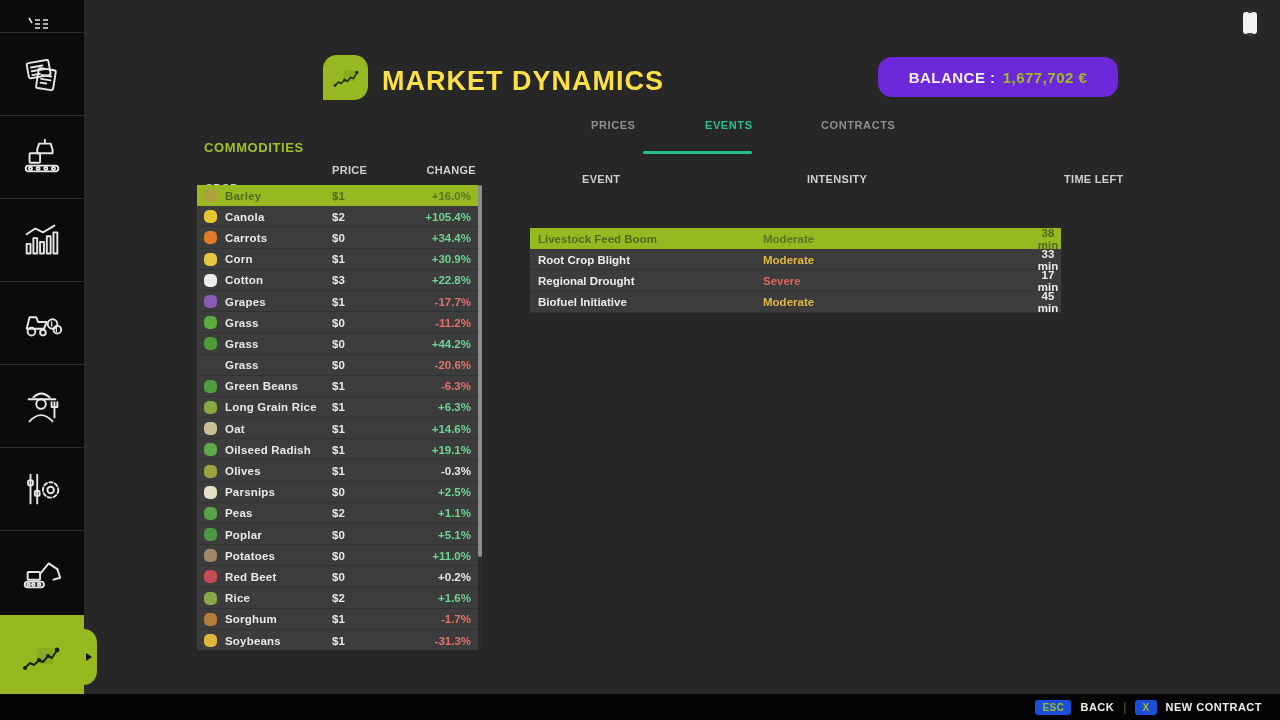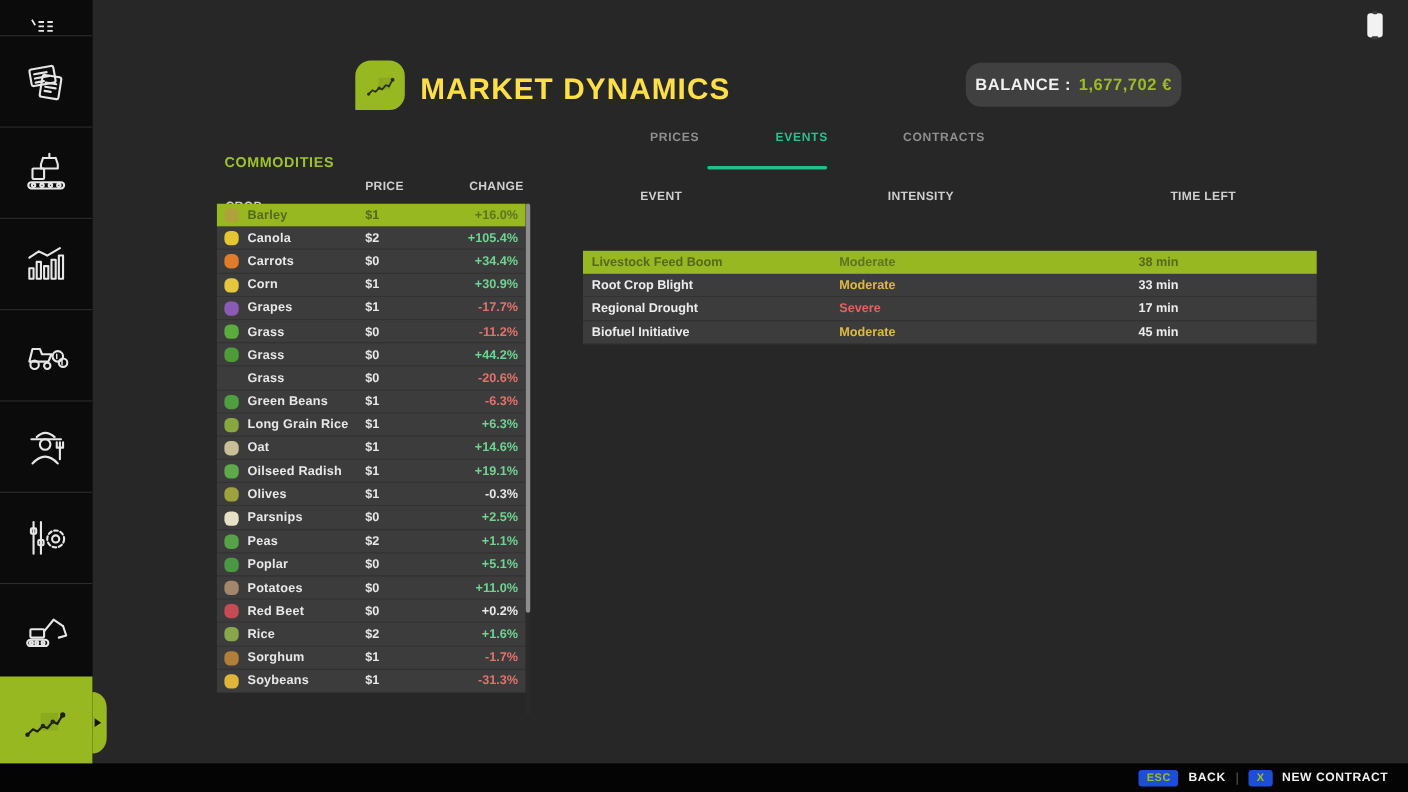--- a/index.html
+++ b/index.html
@@ -18,21 +18,21 @@
   .side-tile.active{background:#98b822;height:84px;border-top:none;margin-top:2px;}
   .active-bump{position:absolute;left:84px;top:14px;width:13px;height:56px;background:#98b822;
     border-radius:0 26px 26px 0 / 0 50% 50% 0;}
   .active-arrow{position:absolute;left:86px;top:38px;width:0;height:0;
     border-left:6px solid #141414;border-top:4px solid transparent;border-bottom:4px solid transparent;}
   
   .app-icon{position:absolute;left:323px;top:55px;width:45px;height:45px;background:#98b822;
     border-radius:14px 14px 14px 0;display:flex;align-items:center;justify-content:center;}
   .page-title{position:absolute;left:382px;top:66px;font-size:27px;font-weight:600;
     color:#fde047;letter-spacing:1px;}
-  .balance-pill{position:absolute;left:878px;top:57px;width:196px;height:40px;background:#404040;
+  .balance-pill{position:absolute;left:878px;top:57px;width:240px;height:40px;background:#6d28d9;
     border-radius:14px;display:flex;align-items:center;justify-content:center;gap:7px;
     font-size:15px;font-weight:bold;}
   .balance-label{color:#f0f0f0;letter-spacing:.5px;}
   .balance-value{color:#9cbb25;letter-spacing:.5px;}
   .phone-icon{position:absolute;left:1243px;top:12px;width:14px;height:22px;background:#f2f2f2;
     border-radius:3px;cursor:pointer;}
   .phone-icon::after{content:"";position:absolute;left:4px;bottom:-2px;width:6px;height:3px;background:#3a3a3a;border-radius:1px;}
   .phone-icon::before{content:"";position:absolute;left:5px;top:-2px;width:4px;height:3px;background:#3a3a3a;border-radius:1px;}
   
   .tab{position:absolute;top:119px;font-size:11px;font-weight:bold;letter-spacing:.6px;
@@ -61,21 +61,21 @@
   .c-change.neg{color:#e2726c;}
   .c-change.muted{color:#e8e8e8;}
   .c-scrollbar{position:absolute;left:478px;top:185px;width:4px;height:465px;background:#2a2a2a;border-radius:2px;cursor:pointer;}
   .c-scroll-thumb{position:absolute;left:0;top:0;width:4px;height:372px;background:#8e8e8e;border-radius:2px;}
   
   .e-headers{position:absolute;left:530px;top:173px;width:667px;height:14px;font-size:11px;
     font-weight:bold;color:#cfcfcf;letter-spacing:.3px;margin-left:44px;}
   .e-headers .h-event{position:absolute;left:8px;}
   .e-headers .h-intensity{position:absolute;left:233px;}
   .e-headers .h-time{position:absolute;left:490px;}
-  .e-table{position:absolute;left:530px;top:228px;width:667px;}
+  .e-table{position:absolute;left:530px;top:228px;width:531px;}
   .e-row{position:relative;height:21.2px;background:#3c3c3c;box-shadow:inset 0 -1px 0 #323232;
     display:flex;align-items:center;font-size:11.5px;color:#ececec;cursor:pointer;}
   .e-row.hl{background:#98b822;color:#55691c;box-shadow:none;}
   .e-event{margin-left:8px;font-weight:bold;}
   .e-intensity{position:absolute;left:233px;font-weight:bold;}
   .e-intensity.yellow{color:#dfb93f;}
   .e-intensity.red{color:#e2635e;}
   .e-row.hl .e-intensity{color:#5f7420;}
   .e-time{position:absolute;left:505px;font-weight:bold;text-align:center;}
   
@@ -248,20 +248,26 @@
     <span class="c-change pos">+34.4%</span>
   </div>
 
   <div class="c-row">
     <span class="c-icon" style="background: rgb(229, 198, 62);"></span>
     <span class="c-name">Corn</span>
     <span class="c-price">$1</span>
     <span class="c-change pos">+30.9%</span>
   </div>
 
+  <div class="c-row">
+    <span class="c-icon" style="background: rgb(236, 236, 236);"></span>
+    <span class="c-name">Cotton</span>
+    <span class="c-price">$3</span>
+    <span class="c-change pos">+22.8%</span>
+  </div>
 
   <div class="c-row">
     <span class="c-icon" style="background: rgb(138, 91, 181);"></span>
     <span class="c-name">Grapes</span>
     <span class="c-price">$1</span>
     <span class="c-change neg">-17.7%</span>
   </div>
 
   <div class="c-row">
     <span class="c-icon" style="background: rgb(89, 173, 60);"></span>

